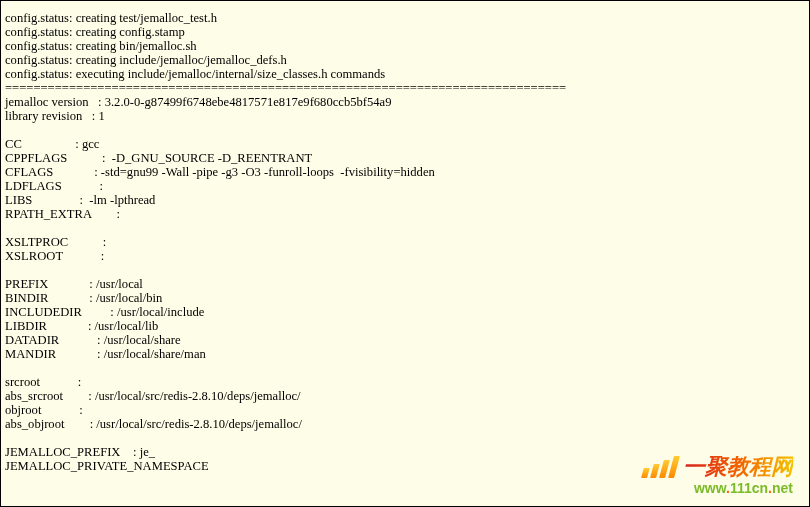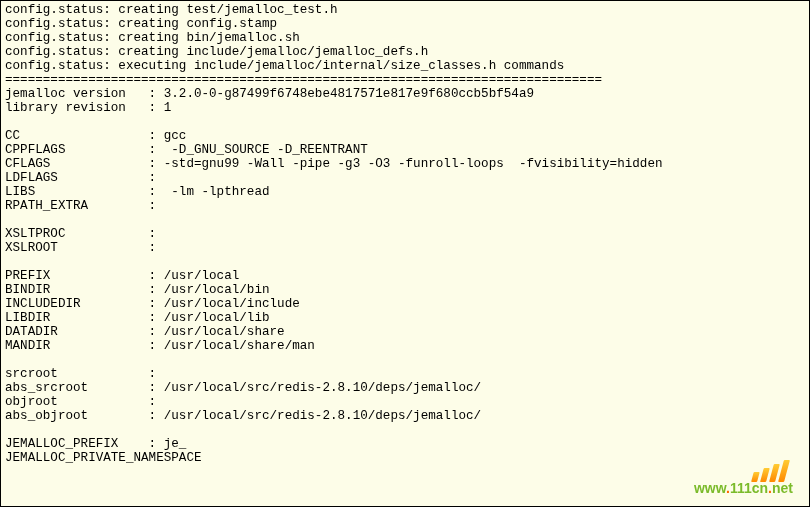--- a/index.html
+++ b/index.html
@@ -9,26 +9,26 @@
     height: 507px;
     overflow: hidden;
     position: relative;
   }
   body {
     background: #fdfde8;
     border: 1px solid #000;
     box-sizing: border-box;
   }
   .terminal {
-    font-family: Liberation Mono, monospace;
+    font-family: Liberation Serif, serif;
     font-size: 12.6px;
     line-height: 14px;
     color: #000;
     white-space: pre;
-    padding: 2px 4px;
+    padding: 10px 4px;
     letter-spacing: 0px;
   }
   .watermark {
     position: absolute;
     right: 16px;
     bottom: 10px;
     text-align: right;
     font-family: Arial, sans-serif;
   }
   .wm-top {
@@ -109,17 +109,18 @@
 JEMALLOC_PRIVATE_NAMESPACE</div>
 
 <div class="watermark">
   <div class="wm-top">
     <div class="wm-bars">
       <span></span>
         <span></span>
         <span></span>
         <span></span>
     </div>
+    <div class="wm-title">一聚教程网</div>
   </div>
   <div class="wm-url">
     <span>www</span><span class="dot">.</span><span>111cn</span><span class="dot">.</span><span>net</span>
   </div>
 </div>
 
 </body></html>

